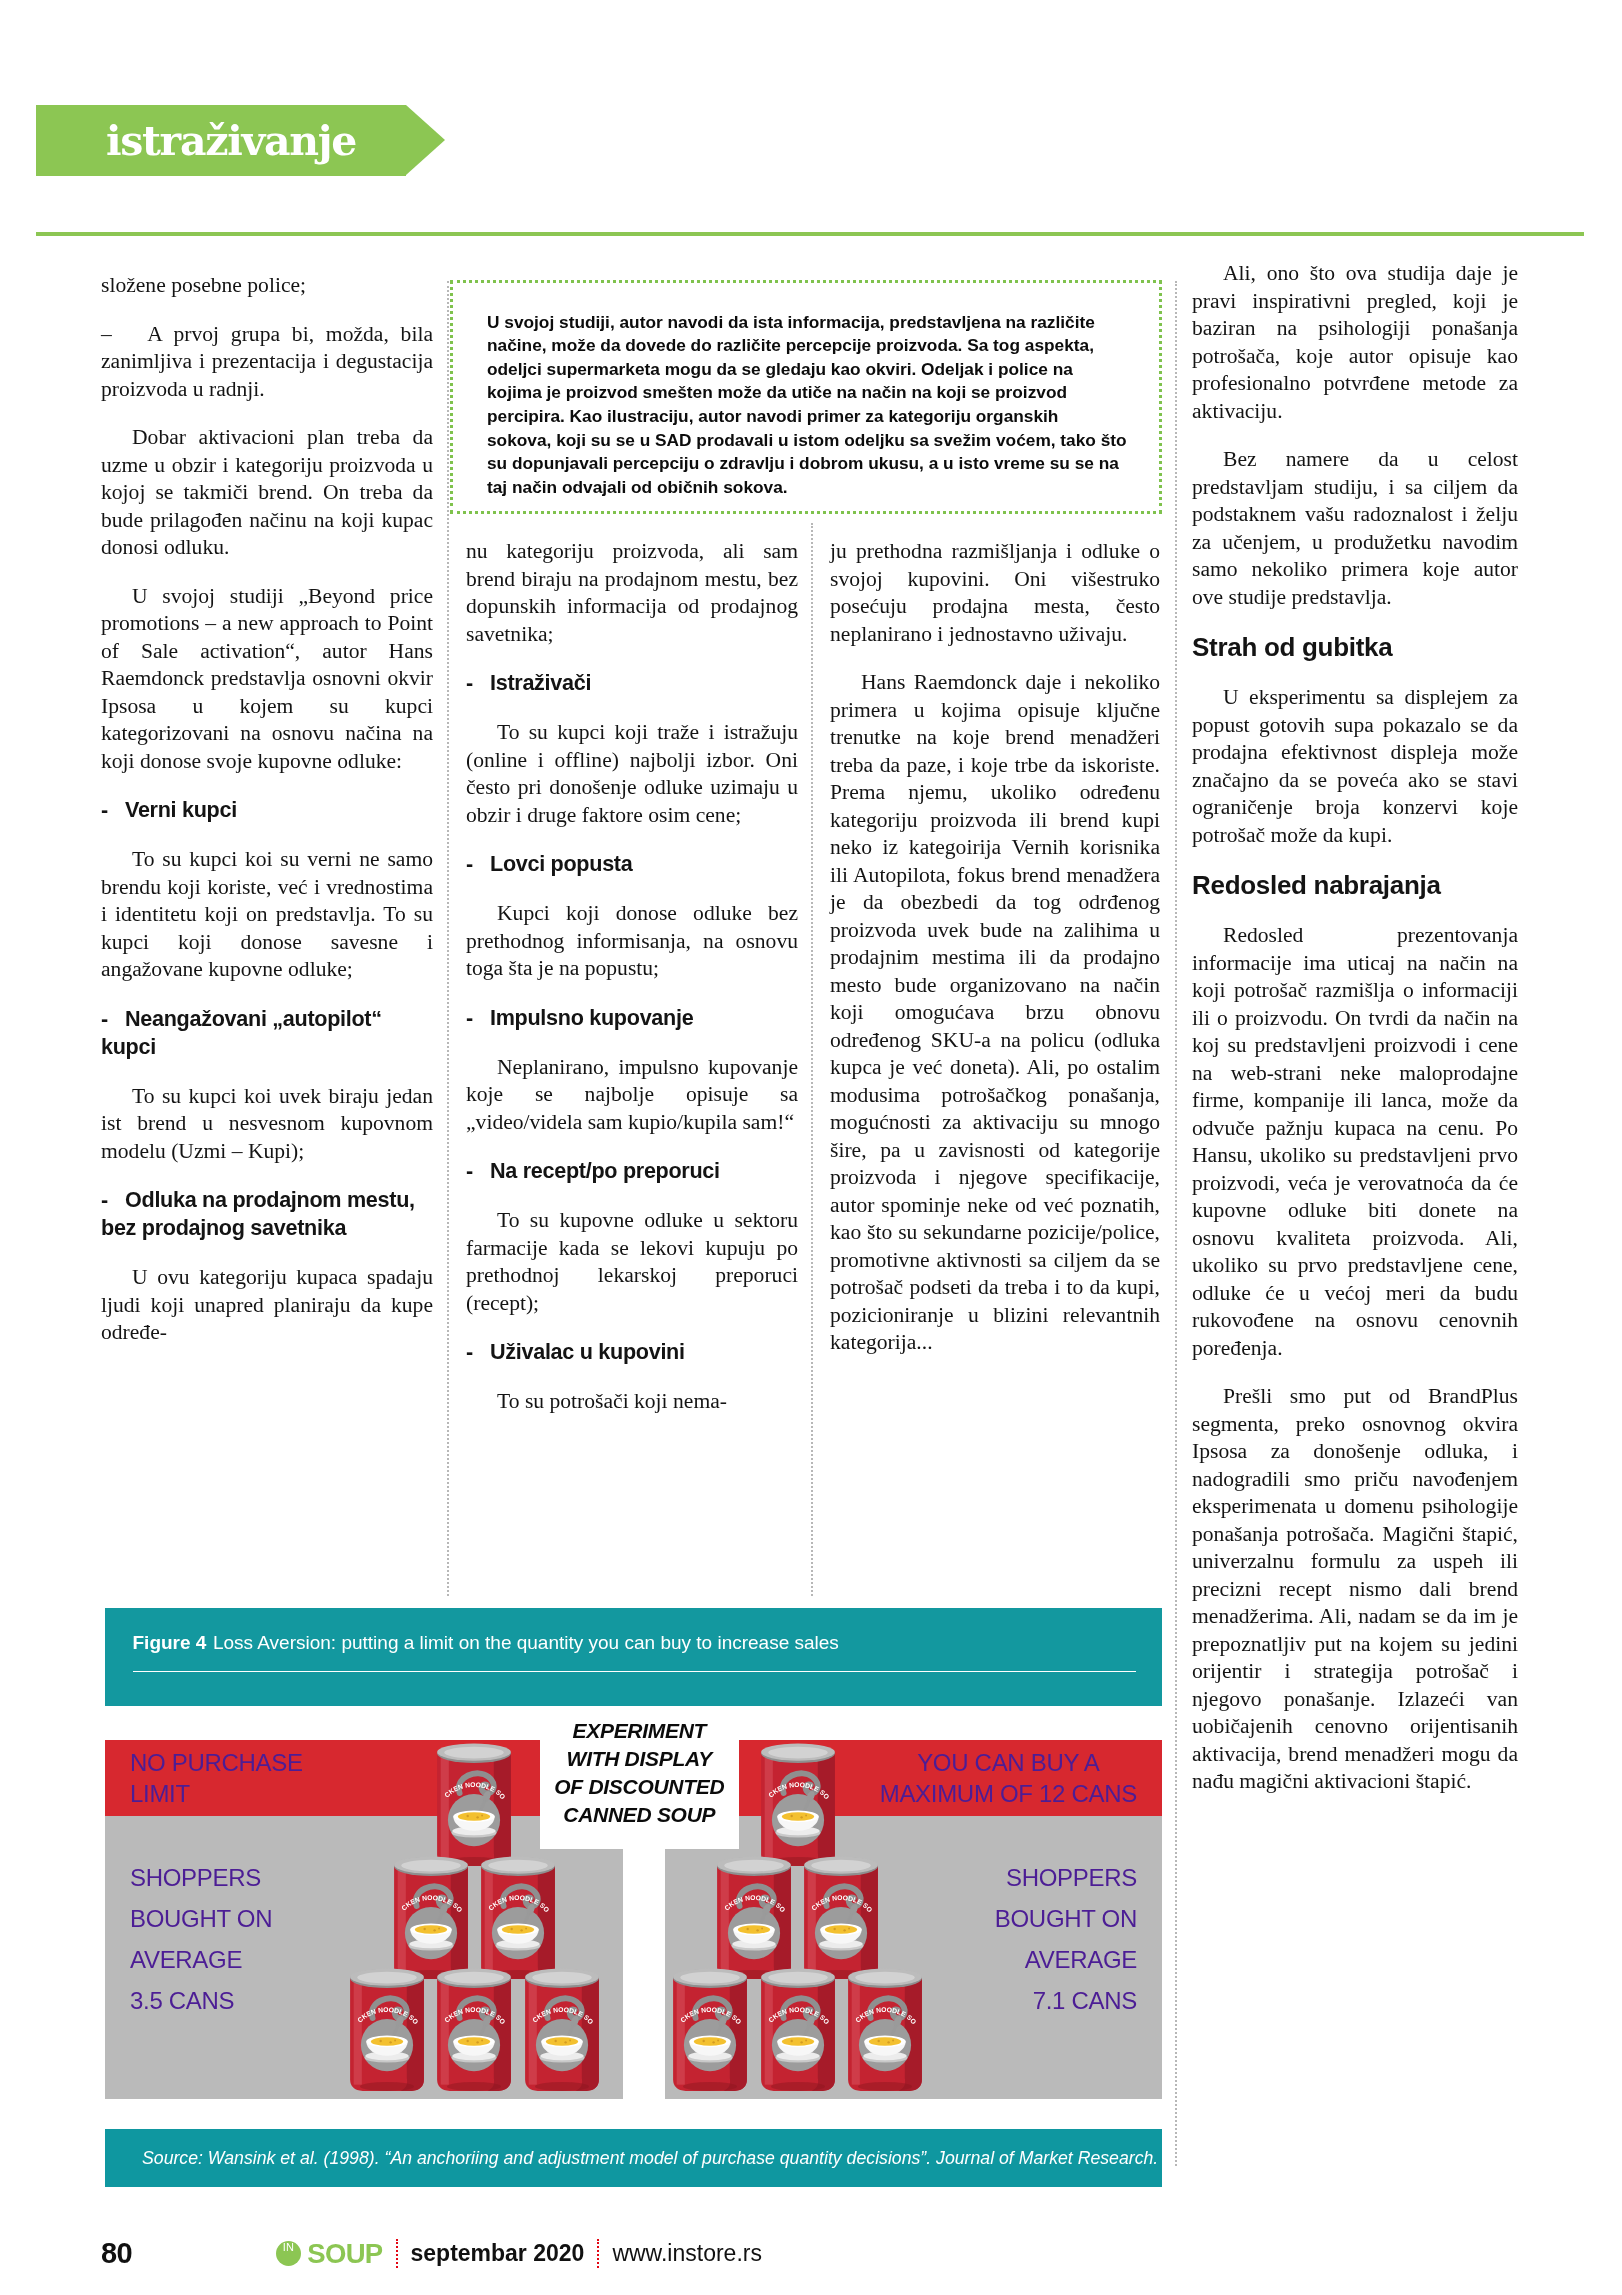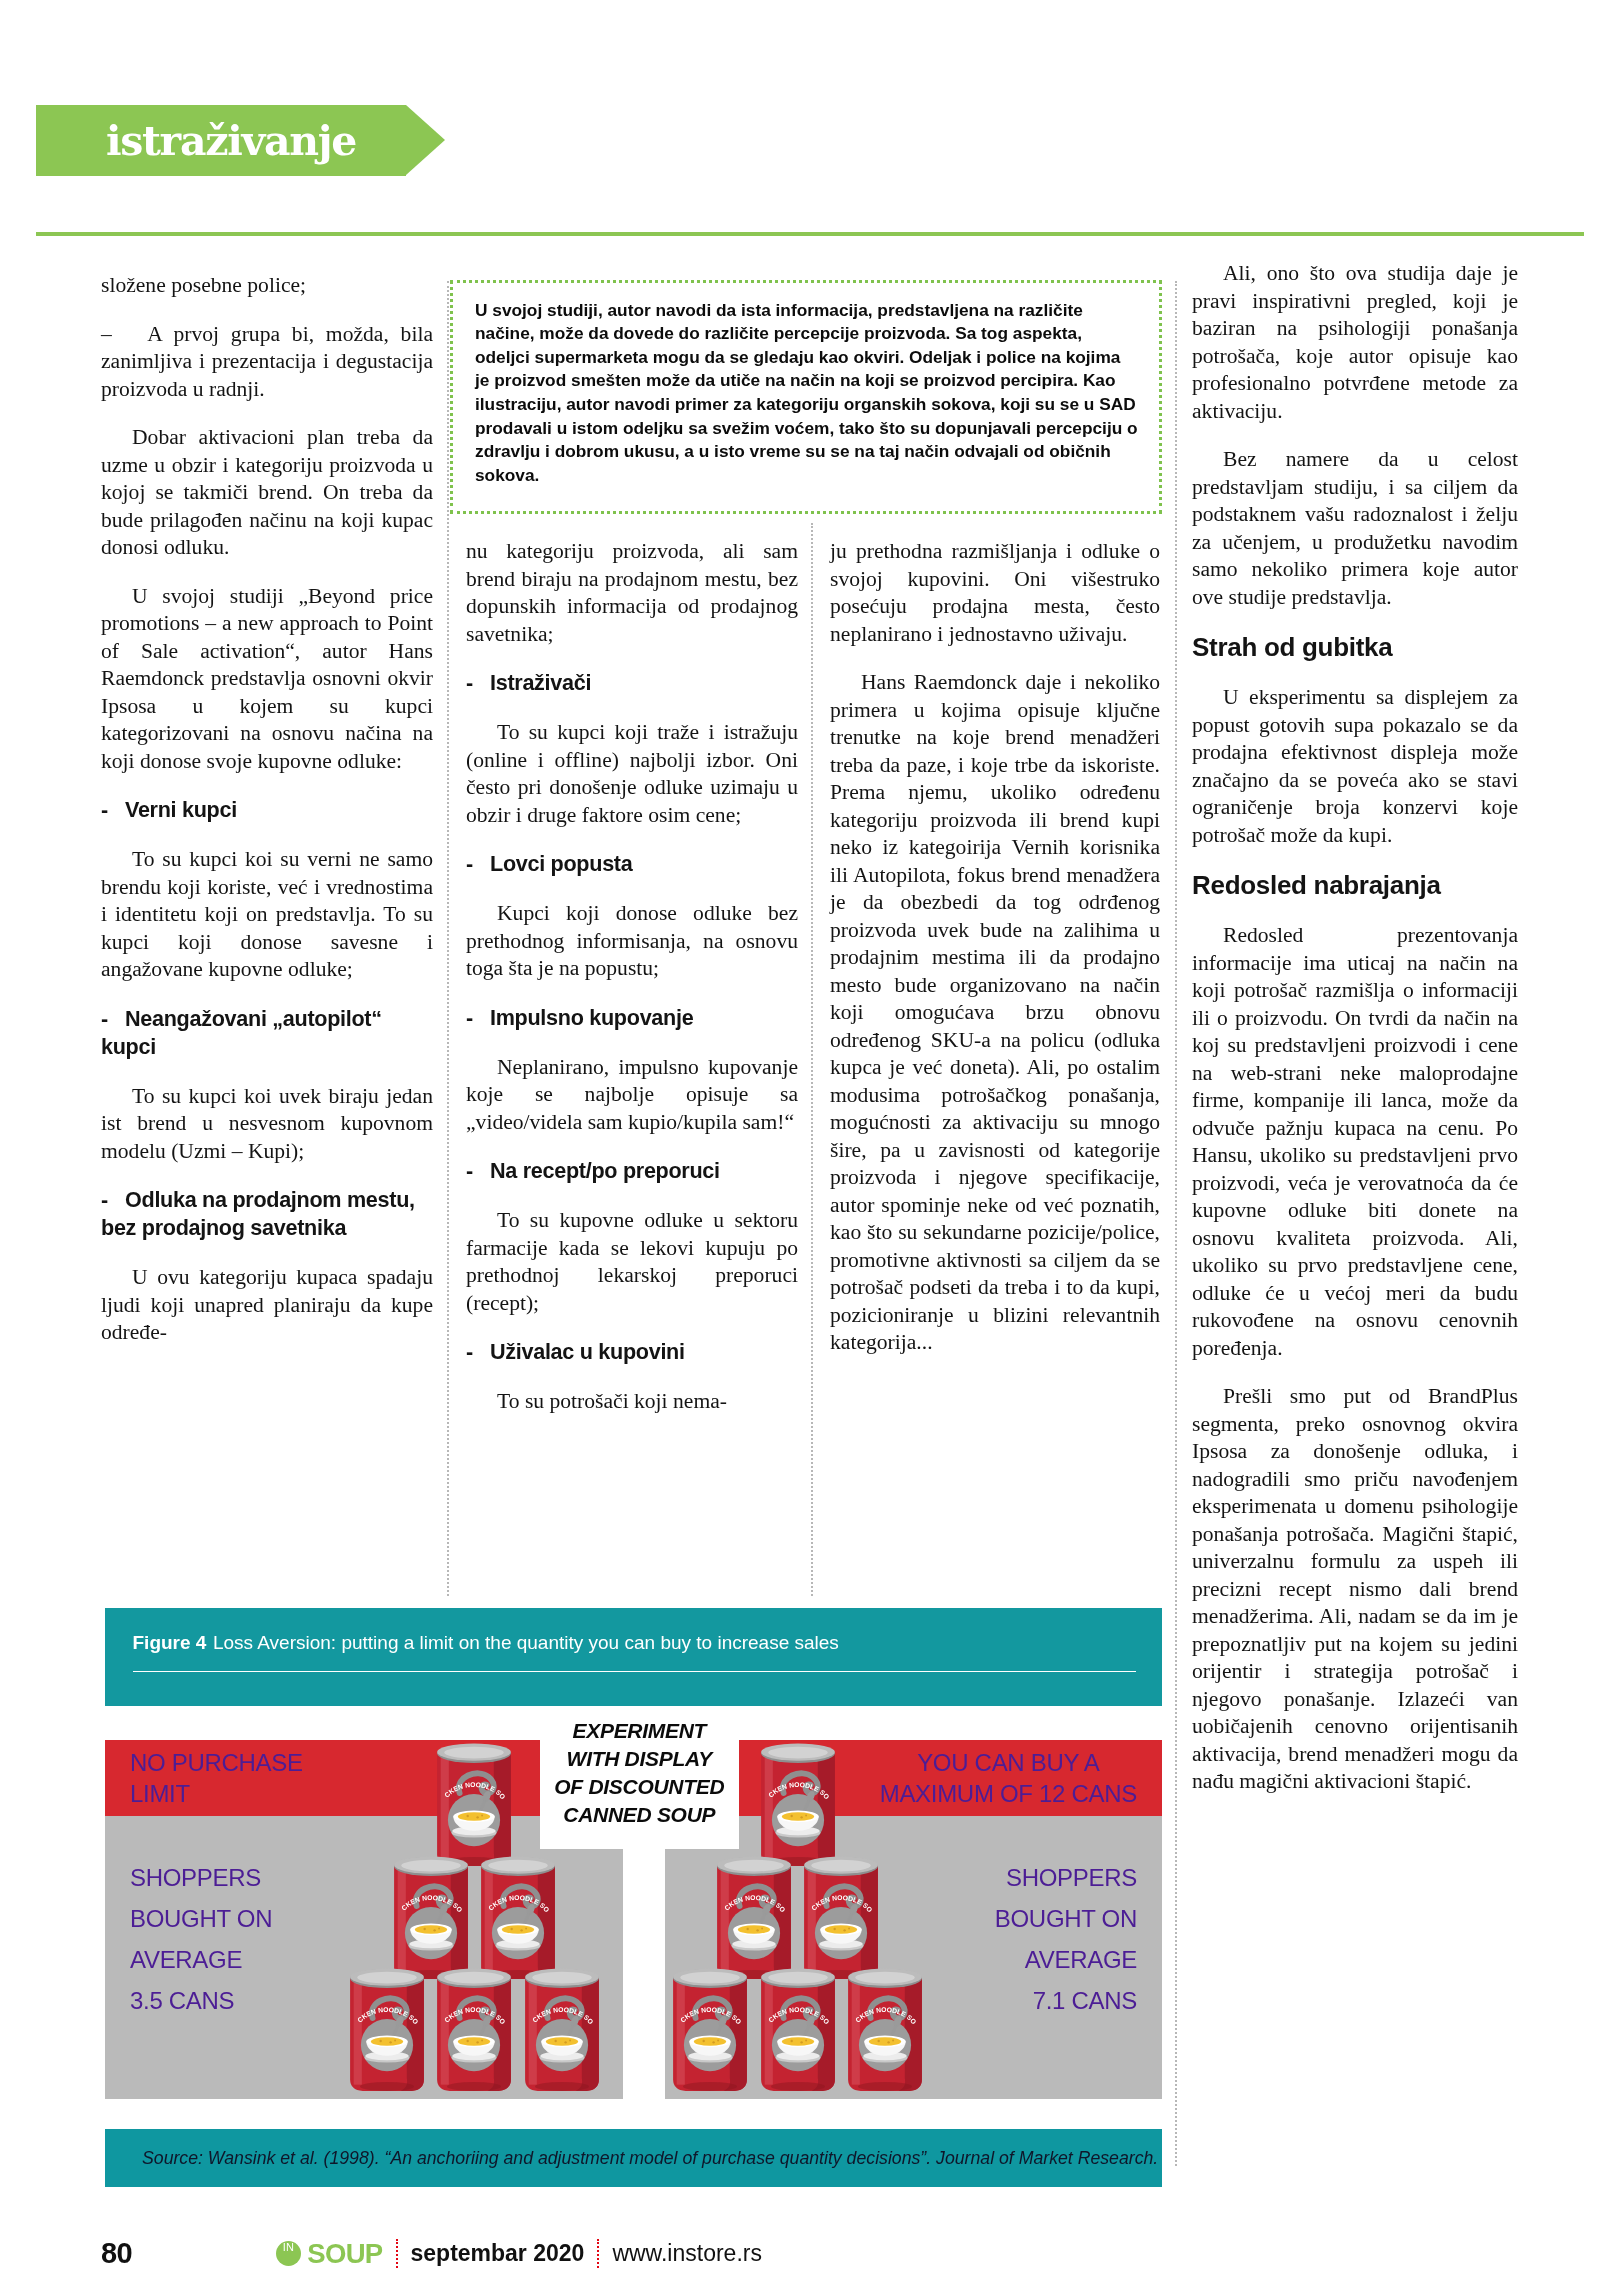--- a/index.html
+++ b/index.html
@@ -17,21 +17,21 @@
 
   
   .sep{position:absolute;width:0;border-left:2px dotted #b7b7b7;}
   #sep1{left:447px;top:281px;height:1315px;}
   #sep2{left:811px;top:523px;height:1073px;}
   #sep3{left:1175px;top:281px;height:1885px;}
 
   
   .hlbox{position:absolute;left:450px;top:280px;width:712px;height:234px;box-sizing:border-box;
          border:3.9px dotted #7fc24d;padding:15.7px 19.6px 0 22px;background:#fff;}
-  .hlbox p{margin:0;font-family:"Liberation Sans",sans-serif;font-weight:bold;
+  .hlbox p{margin:12px;font-family:"Liberation Sans",sans-serif;font-weight:bold;
          font-size:17.3px;line-height:23.6px;color:#0c0c0c;text-align:left;}
 
   
   .col{position:absolute;font-size:21.6px;line-height:27.5px;text-align:justify;}
   #col1{left:101px;top:260px;width:332px;margin-top:12px;}
   #col2{left:466px;top:538px;width:332px;}
   #col3{left:830px;top:538px;width:330px;}
   #col4{left:1192px;top:260px;width:326px;}
   .para{margin:0 0 21px 0;}
   .para.ind{text-indent:31px;}
@@ -56,21 +56,21 @@
   .result-right{right:25px;top:151px;font-size:24px;line-height:41px;text-align:right;letter-spacing:-0.3px;}
   .exp-box{position:absolute;left:calc(50.5% - 99px);width:199px;top:0;height:143px;background:#fff;z-index:3;
            font-family:"Liberation Sans",sans-serif;font-weight:bold;color:#0b0b0b;
            font-size:21px;line-height:28px;text-align:center;padding-top:10.5px;box-sizing:border-box;letter-spacing:-0.3px;font-style:italic;}
   .pyramid{position:absolute;z-index:2;display:flex;flex-direction:column;align-items:center;top:31px;}
   .pyr-left{left:calc(35.3% - 135px);}
   .pyr-right{left:calc(65.9% - 135px);}
   .pyr-row{display:flex;position:relative;}
   .pyr-row + .pyr-row{margin-top:-18.3px;}
   .can{width:90px;height:131px;margin:0 -1.3px;}
-  .fig-sourcebar{height:58px;background:#0f97a0;color:#0f172a;display:flex;align-items:center;
+  .fig-sourcebar{height:58px;background:#0f97a0;color:#ffffff;display:flex;align-items:center;
            font-family:"Liberation Sans",sans-serif;font-style:italic;font-size:17.7px;padding-left:37px;}
 
   
   .footer{position:absolute;left:101px;top:2237px;width:1420px;display:flex;align-items:center;
           font-family:"Liberation Sans",sans-serif;color:#111;}
   .pageno{font-weight:bold;font-size:29px;letter-spacing:-0.7px;}
   .brand{display:flex;align-items:center;margin-left:144px;}
   .brand-icon{width:25px;height:25px;border-radius:50%;background:#8cc653;color:#fff;display:flex;
           align-items:flex-start;justify-content:center;font-weight:normal;font-size:11px;margin-right:6.5px;}
   .brand-name{color:#8cc653;font-weight:bold;font-size:27.5px;letter-spacing:-0.7px;}

